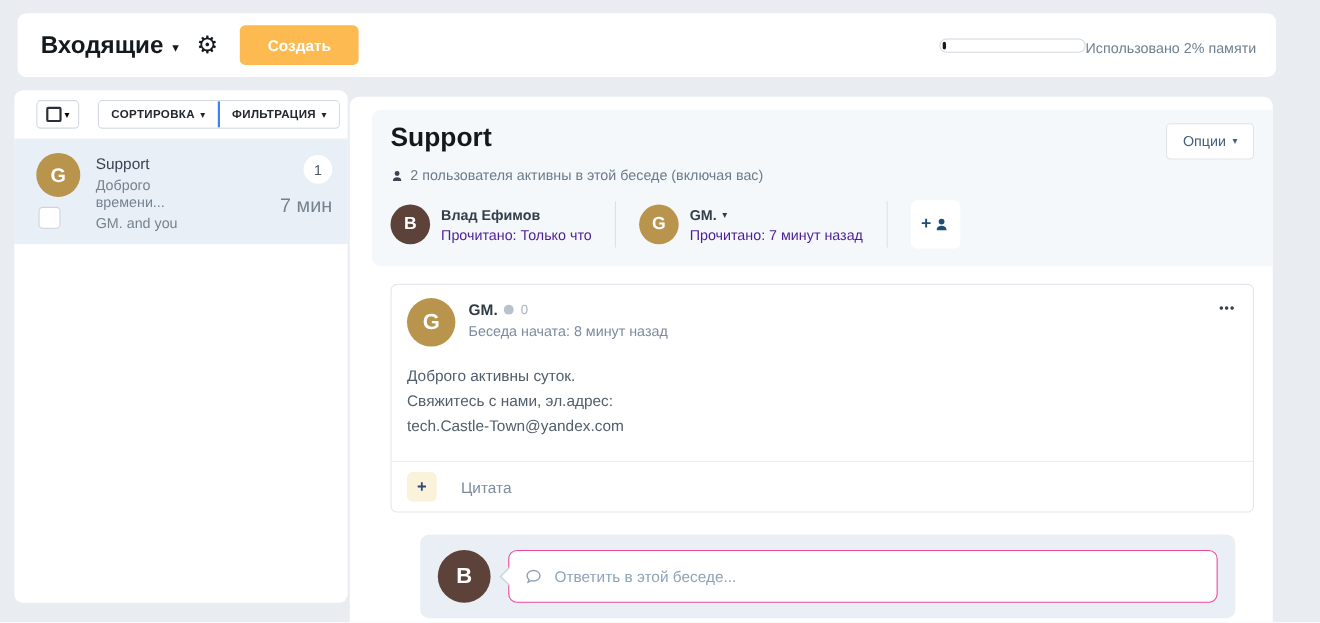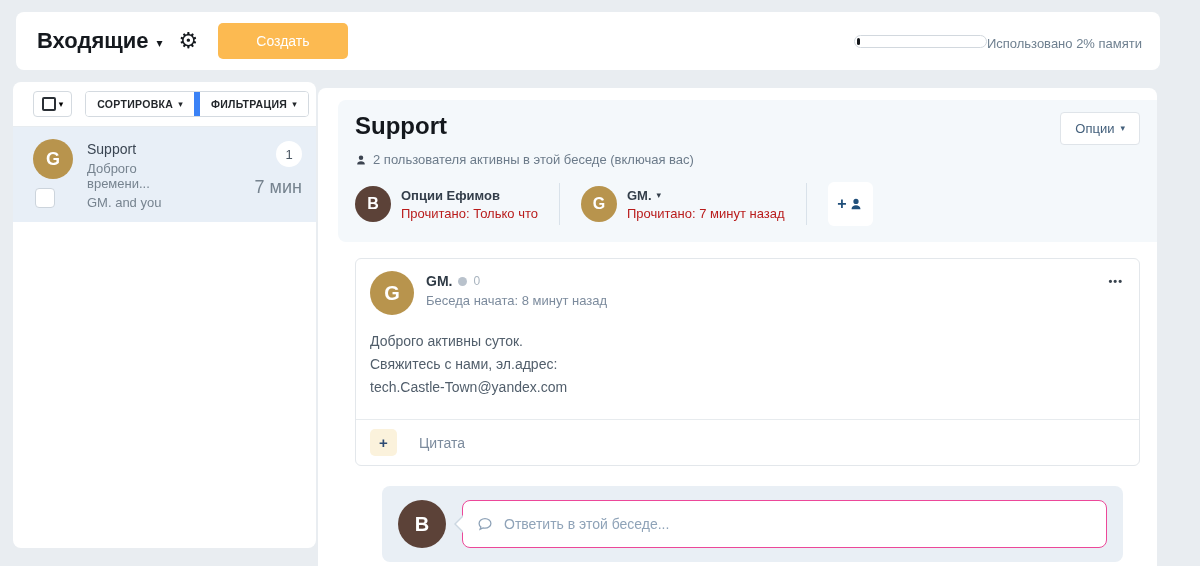--- a/index.html
+++ b/index.html
@@ -11,37 +11,37 @@
   .caret{font-size:9px;line-height:1;}
 
   
   .topbar{position:absolute;left:16px;top:12px;width:1144px;height:58px;background:#fff;border-radius:8px;
           display:flex;align-items:center;padding:0 18px 0 21px;box-sizing:border-box;}
   .tb-left{display:flex;align-items:center;}
   .inbox-trigger{display:flex;align-items:center;cursor:pointer;}
   .inbox-title{font-size:22px;font-weight:bold;color:#15191e;}
   .inbox-caret{font-size:12px;color:#15191e;margin-left:8px;margin-top:3px;}
   .gear{font-size:22px;color:#15191e;margin-left:16px;cursor:pointer;line-height:1;}
-  .create-btn{margin-left:20px;background:#fcba51;color:#fff;font-size:14px;padding:10px 38px;
-              border:none;border-radius:5px;cursor:pointer;font-family:inherit;}
+  .create-btn{margin-left:20px;background:#fcba51;color:#fff;font-size:14px;padding:10px 25px;
+              border:none;border-radius:5px;cursor:pointer;font-family:inherit;font-weight:bold;}
   .tb-right{margin-left:auto;display:flex;flex-direction:row;align-items:center;}
   .gauge{width:133px;height:13px;border:1px solid #d2d8de;border-radius:7px;background:#fff;padding:2px;box-sizing:border-box;}
   .gauge-fill{height:100%;min-width:3px;background:#15181c;border-radius:2px;}
   .gauge-label{margin-top:5px;font-size:13px;color:#6f8090;}
 
   
   .sidebar{position:absolute;left:13px;top:82px;width:303px;height:466px;background:#fff;border-radius:8px;box-sizing:border-box;}
   .controls{height:45px;display:flex;align-items:center;padding:0 7px 0 20px;border-bottom:1px solid #e7ecf0;box-sizing:border-box;}
   .chk-dd{width:37px;height:24px;border:1px solid #d4dae0;border-radius:4px;background:#fff;
           display:flex;align-items:center;justify-content:center;gap:3px;cursor:pointer;}
   .chk-dd .sq{width:10px;height:10px;border:2px solid #2a2f35;border-radius:2px;}
   .btn-group{margin-left:auto;display:flex;border:1px solid #d4dae0;border-radius:4px;overflow:hidden;}
   .grp-btn{background:#fff;border:none;padding:6px 11px;font-size:10.5px;font-weight:bold;letter-spacing:.3px;
            color:#23272b;display:flex;align-items:center;gap:5px;cursor:pointer;font-family:inherit;}
-  .grp-btn + .grp-btn{border-left:6px solid #3b82f6;}
+  .grp-btn + .grp-btn{border-left:2px solid #3b82f6;}
   .conv-item{display:flex;padding:12px 14px 12px 20px;background:#e8eff7;gap:14px;cursor:pointer;}
   .ci-left{display:flex;flex-direction:column;}
   .ci-avatar{width:40px;height:40px;font-size:18px;}
   .ci-check{width:18px;height:18px;background:#fff;border:1px solid #ccd4dc;border-radius:4px;margin-top:9px;margin-left:2px;}
   .ci-mid{flex:1;min-width:0;padding-top:2px;}
   .ci-title{font-size:14px;color:#3a4552;}
   .ci-line{font-size:13px;color:#76838f;margin-top:4px;}
   .ci-right{display:flex;flex-direction:column;align-items:flex-end;padding-top:2px;}
   .badge{width:26px;height:26px;border-radius:50%;background:#fff;color:#4c5864;font-size:13px;
          display:flex;align-items:center;justify-content:center;}
@@ -53,21 +53,21 @@
   .ch-top{display:flex;justify-content:space-between;align-items:flex-start;}
   .conv-title{margin:0;font-size:24px;color:#14181d;font-weight:bold;}
   .options-btn{background:#fff;border:1px solid #dfe4e9;border-radius:4px;padding:8px 14px;font-size:13px;color:#44607c;
                display:flex;align-items:center;gap:6px;cursor:pointer;font-family:inherit;}
   .active-note{margin-top:7px;display:flex;align-items:center;gap:6px;font-size:13px;color:#6c7b8a;}
   .participants{margin-top:15px;display:flex;align-items:center;}
   .participant{display:flex;align-items:center;}
   .p-avatar{width:36px;height:36px;font-size:16px;}
   .p-info{margin-left:10px;}
   .p-name{font-size:13px;font-weight:bold;color:#333e4a;display:flex;align-items:center;gap:5px;}
-  .p-status{font-size:13px;color:#b91c1c;margin-top:3px;}
+  .p-status{font-size:13px;color:#4c1d95;margin-top:3px;}
   .v-div{width:1px;height:42px;background:#d9e2ea;margin:0 21px;}
   .add-user{width:45px;height:44px;background:#fff;border:none;border-radius:6px;display:flex;align-items:center;
             justify-content:center;gap:2px;cursor:pointer;}
   .add-user .plus{font-weight:bold;color:#1f4e79;font-size:16px;}
 
   .msg-wrap{padding:16px 17px 0 37px;}
   .msg-card{border:1px solid #e3e7eb;border-radius:6px;background:#fff;}
   .msg-head{display:flex;align-items:flex-start;padding:12px 16px 0 14px;}
   .m-avatar{width:44px;height:44px;font-size:20px;}
   .m-info{margin-left:12px;padding-top:2px;}
@@ -165,21 +165,21 @@
         <svg width="12" height="12" viewBox="0 0 16 16" fill="#3c4450">
           <path d="M8 8a3 3 0 1 0 0-6 3 3 0 0 0 0 6zm0 1.5c-2.8 0-5 1.5-5 3.6V14h10v-.9c0-2.1-2.2-3.6-5-3.6z"></path>
         </svg>
         <span>2 пользователя активны в этой беседе (включая вас)</span>
       </div>
 
       <div class="participants">
         <div class="participant">
           <div class="avatar brown p-avatar">B</div>
           <div class="p-info">
-            <div class="p-name">Опции Ефимов</div>
+            <div class="p-name">Влад Ефимов</div>
             <div class="p-status">Прочитано: Только что</div>
           </div>
         </div>
         <div class="v-div"></div>
         <div class="participant">
           <div class="avatar gold p-avatar">G</div>
           <div class="p-info">
             <div class="p-name">
               <span>GM.</span>
               <span class="caret">▾</span>

